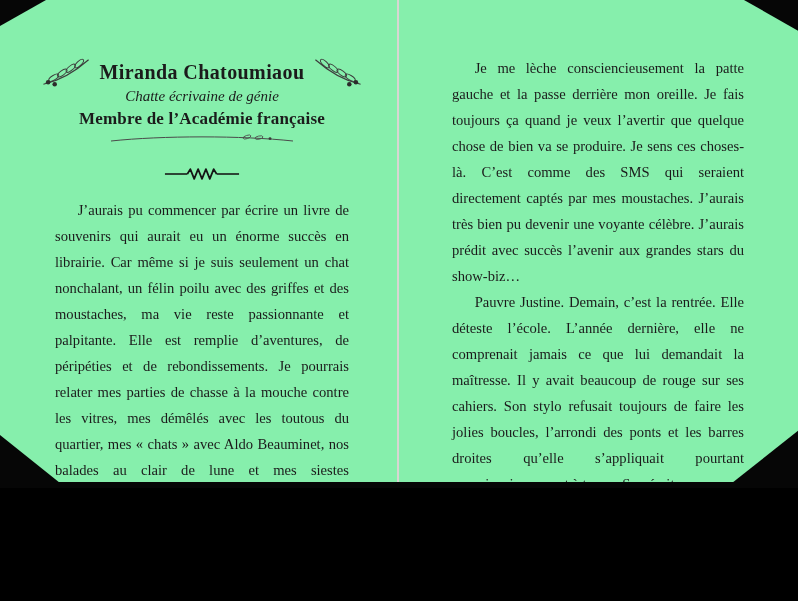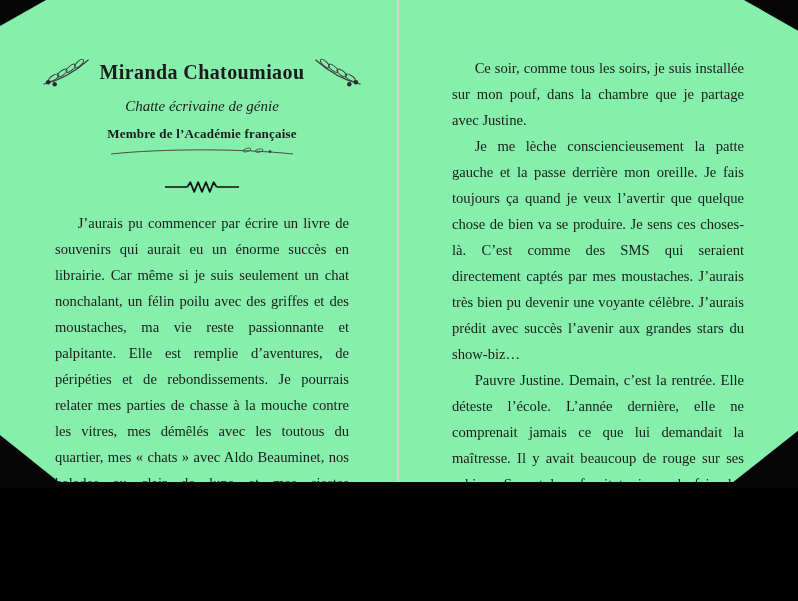--- a/index.html
+++ b/index.html
@@ -32,22 +32,22 @@
   .title-row { display: flex; align-items: center; justify-content: center; gap: 9px; }
   .title-row h1 {
     margin: 0;
     font-size: 20px;
     font-weight: 700;
     letter-spacing: 0.4px;
     white-space: nowrap;
   }
   .branch svg { display: block; }
   .branch.mirrored svg { transform: scaleX(-1); }
-  .subtitle { font-style: italic; font-size: 15px; margin-top: 10px; }
-  .affiliation { font-weight: 700; font-size: 13px; margin-top: 11px; letter-spacing: 0.2px; }
+  .subtitle { font-style: italic; font-size: 15px; }
+  .affiliation { font-weight: 700; font-size: 17px; margin-top: 4px; letter-spacing: 0.2px; }
   .flourish { margin-top: 1px; }
   .flourish svg, .divider svg { display: inline-block; }
   .divider { margin-top: 18px; }
 
   .body-text p {
     margin: 0;
     font-size: 14.6px;
     line-height: 1.78;
     text-align: justify;
     text-indent: 1.55em;
@@ -118,21 +118,20 @@
     </header>
 
     <div class="body-text">
       <p>J’aurais pu commencer par écrire un livre de souvenirs qui aurait eu un énorme succès en librairie. Car même si je suis seulement un chat nonchalant, un félin poilu avec des griffes et des moustaches, ma vie reste passionnante et palpitante. Elle est remplie d’aventures, de péripéties et de rebondissements. Je pourrais relater mes parties de chasse à la mouche contre les vitres, mes démêlés avec les toutous du quartier, mes « chats » avec Aldo Beauminet, nos balades au clair de lune et mes siestes interminables sur le canapé de la maison. Mais surtout, je pourrais raconter mes longues soirées de confidences avec Justine, ma petite maîtresse adorée…</p>
 
     </div>
   </div>
 
   <div class="content-right">
     <div class="body-text">
-      <p>Ce soir, comme tous les soirs, je suis installée sur mon pouf, dans la chambre que je partage avec Justine.</p>
       <p>Je me lèche consciencieusement la patte gauche et la passe derrière mon oreille. Je fais toujours ça quand je veux l’avertir que quelque chose de bien va se produire. Je sens ces choses-là. C’est comme des SMS qui seraient directement captés par mes moustaches. J’aurais très bien pu devenir une voyante célèbre. J’aurais prédit avec succès l’avenir aux grandes stars du show-biz…</p>
       <p>Pauvre Justine. Demain, c’est la rentrée. Elle déteste l’école. L’année dernière, elle ne comprenait jamais ce que lui demandait la maîtresse. Il y avait beaucoup de rouge sur ses cahiers. Son stylo refusait toujours de faire les jolies boucles, l’arrondi des ponts et les barres droites qu’elle s’appliquait pourtant consciencieusement à tracer. Son écriture,</p>
     </div>
   </div>
 
   <div class="pagenum pagenum-left">8</div>
   <div class="pagenum pagenum-right">9</div>
 
   <div class="gutter"></div>
   <div class="edge-right"></div>

